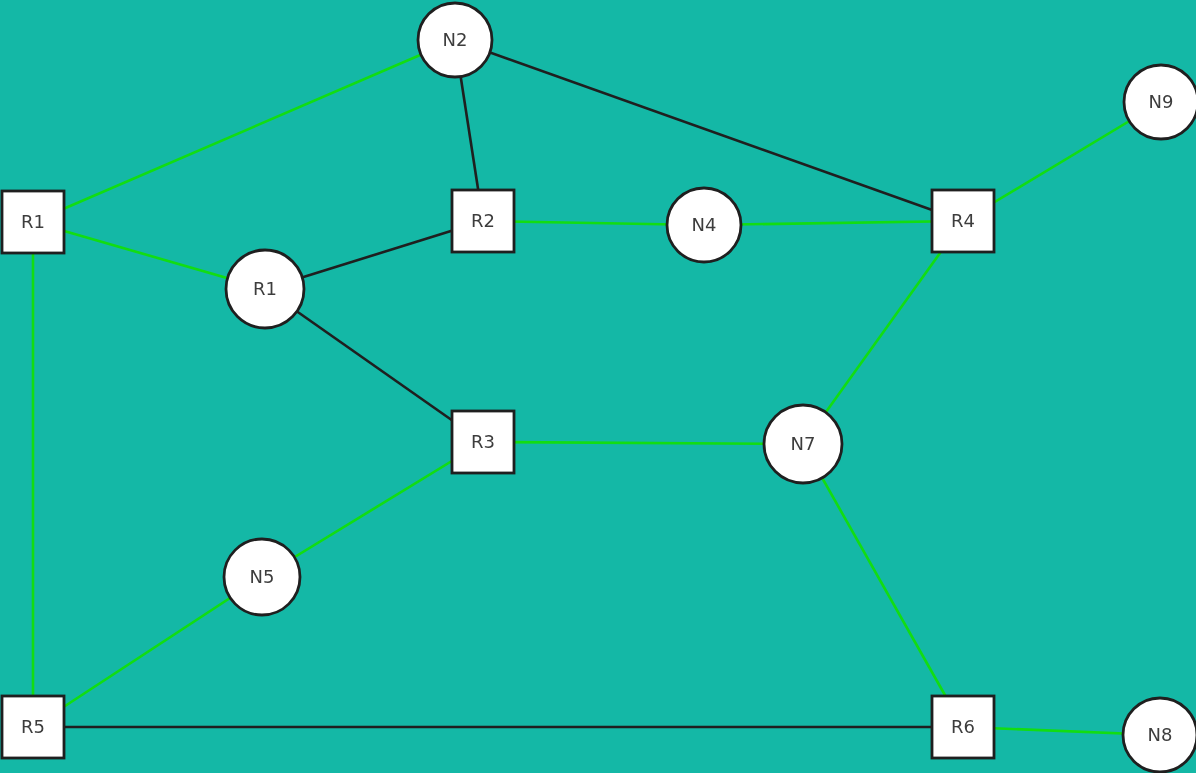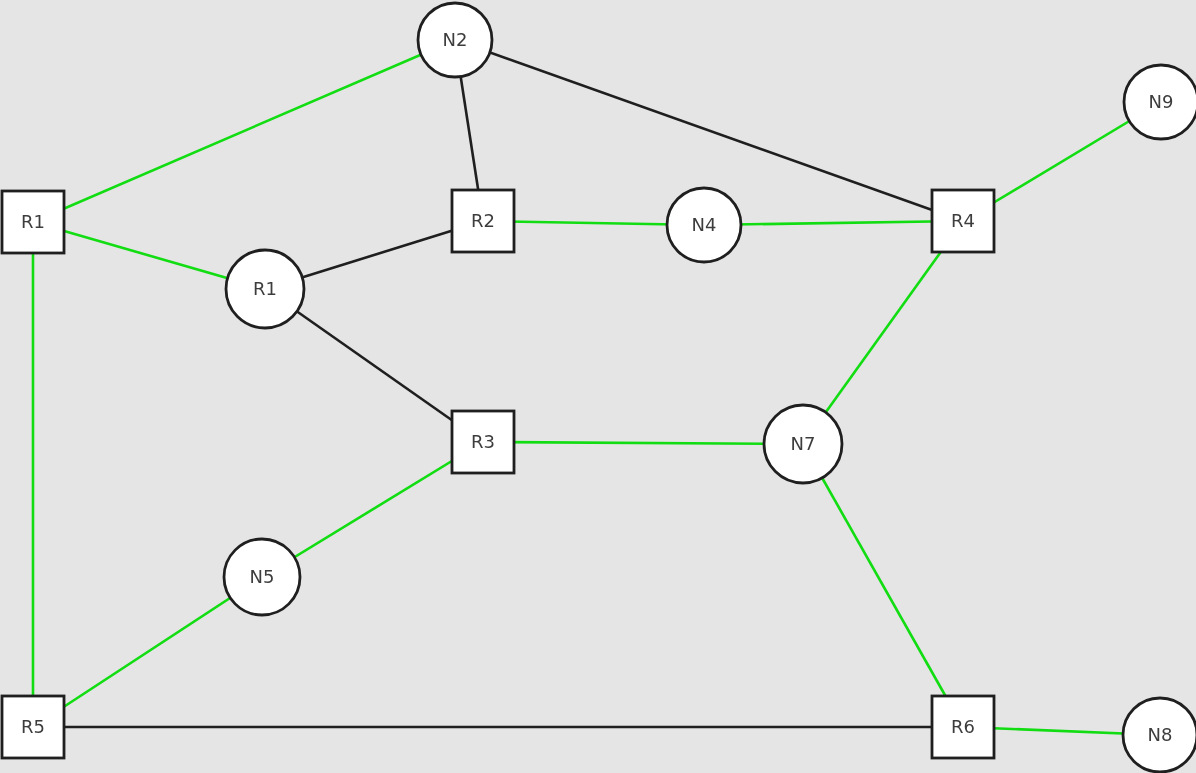--- a/index.html
+++ b/index.html
@@ -8,21 +8,21 @@
     background: #ffffff;
     width: 1196px;
     height: 773px;
     overflow: hidden;
     font-family: "DejaVu Sans", sans-serif;
   }
   .canvas-wrap {
     position: relative;
     width: 1196px;
     height: 773px;
-    background: #e5e5e5;
+    background: #14b8a6;
   }
   svg {
     display: block;
   }
   .edge-line {
     fill: none;
   }
   .node-shape {
     fill: #ffffff;
   }

